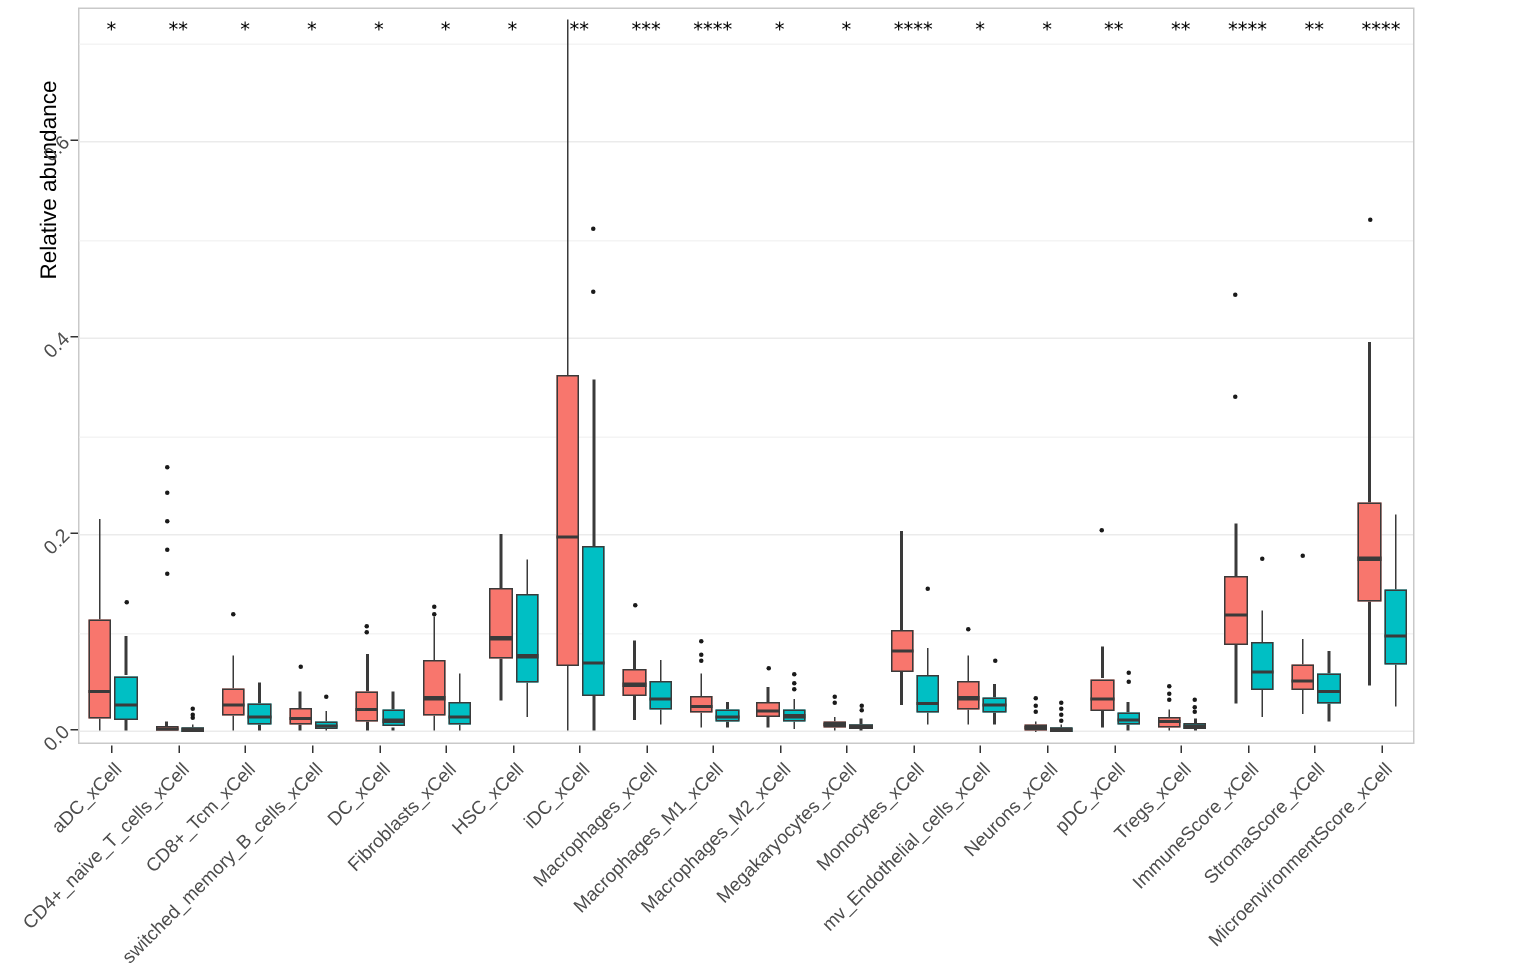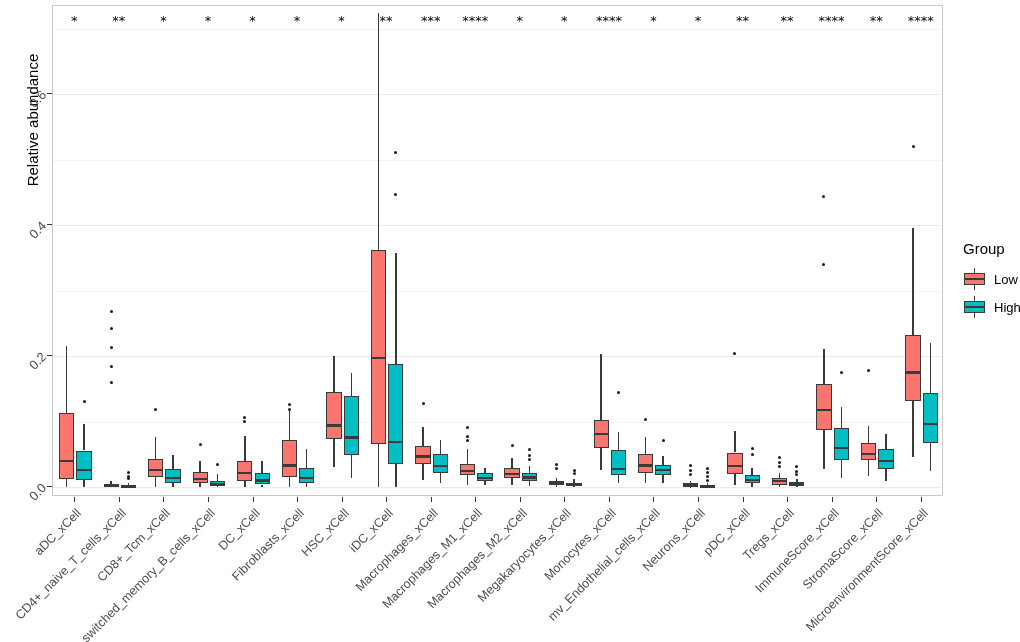--- a/index.html
+++ b/index.html
@@ -500,37 +500,14 @@
       <div class="sig-star" style="left: 608.9px; top: 13px;">****</div>
       <div class="sig-star" style="left: 653.4px; top: 13px;">*</div>
       <div class="sig-star" style="left: 698px; top: 13px;">*</div>
       <div class="sig-star" style="left: 742.5px; top: 13px;">**</div>
       <div class="sig-star" style="left: 787.1px; top: 13px;">**</div>
       <div class="sig-star" style="left: 831.6px; top: 13px;">****</div>
       <div class="sig-star" style="left: 876.2px; top: 13px;">**</div>
       <div class="sig-star" style="left: 920.7px; top: 13px;">****</div>
     </div>
 
-  <div class="legend">
-    <div class="legend-title">Group</div>
-    <div id="legend-rows">
-        <div class="legend-row">
-          <div class="legend-key">
-            <div class="k-whisk" style="top: 0px; height: 6px;"></div>
-            <div class="k-whisk" style="top: 16px; height: 6px;"></div>
-            <div class="k-box" style="background: rgb(248, 118, 109);"></div>
-            <div class="k-med"></div>
-          </div>
-          <div class="legend-label">Low</div>
-        </div>
-        <div class="legend-row">
-          <div class="legend-key">
-            <div class="k-whisk" style="top: 0px; height: 6px;"></div>
-            <div class="k-whisk" style="top: 16px; height: 6px;"></div>
-            <div class="k-box" style="background: rgb(0, 191, 196);"></div>
-            <div class="k-med"></div>
-          </div>
-          <div class="legend-label">High</div>
-        </div>
-      </div>
-  </div>
 
 </div>
 
 </body></html>

